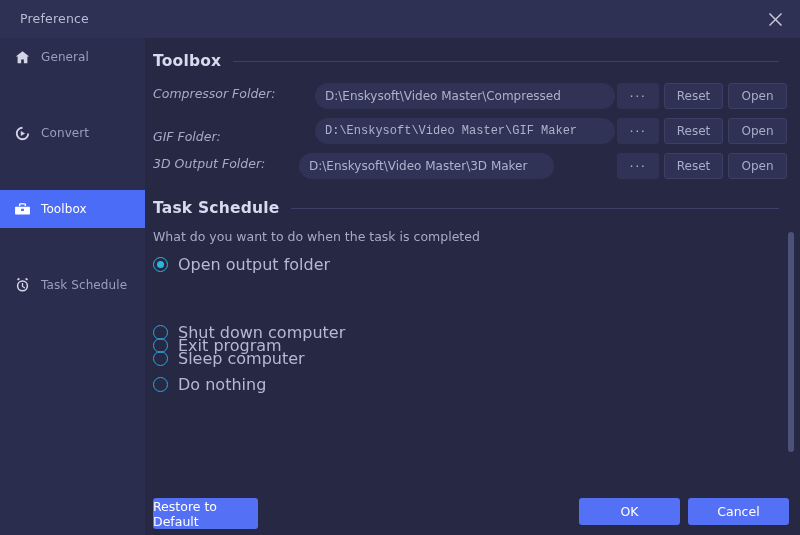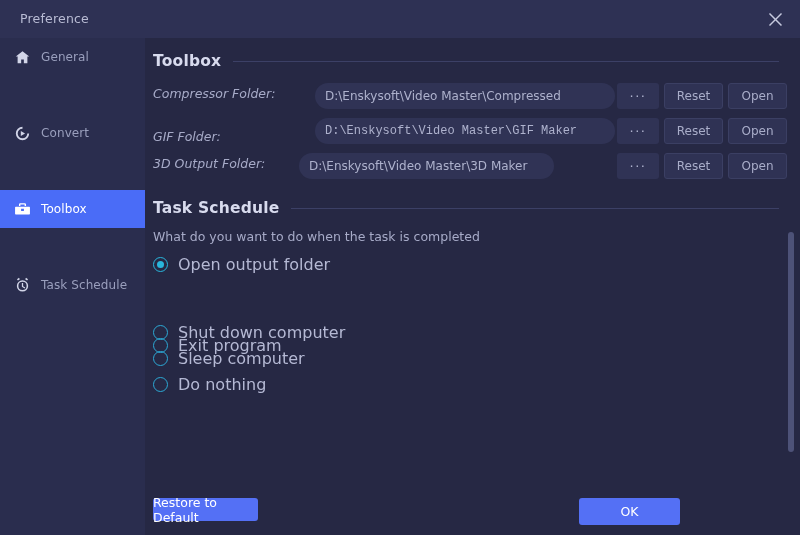--- a/index.html
+++ b/index.html
@@ -266,22 +266,23 @@
     </div>
     <div class="radio-row" style="top:298px;">
       <span class="radio-mark"></span>
       <span class="radio-label">Exit program</span>
     </div>
     <div class="radio-row" style="top:337px;">
       <span class="radio-mark"></span>
       <span class="radio-label">Do nothing</span>
     </div>
 
-    <div class="btn-primary" style="left:8px; top:460px; width:105px; height:23px;">Restore to Default</div>
+    <div class="btn-primary" style="left:8px; top:460px; width:105px; height:31px;">Restore to Default</div>
     <div class="btn-primary" style="left:434px; top:460px; width:101px; height:27px;">OK</div>
+    <div class="btn-primary" style="left:543px; top:460px; width:101px; height:27px;">Cancel</div>
 
   </div>
 
   <div id="scroll-track">
     <div id="scroll-thumb"></div>
   </div>
 
 </div>
 
 </body></html>

